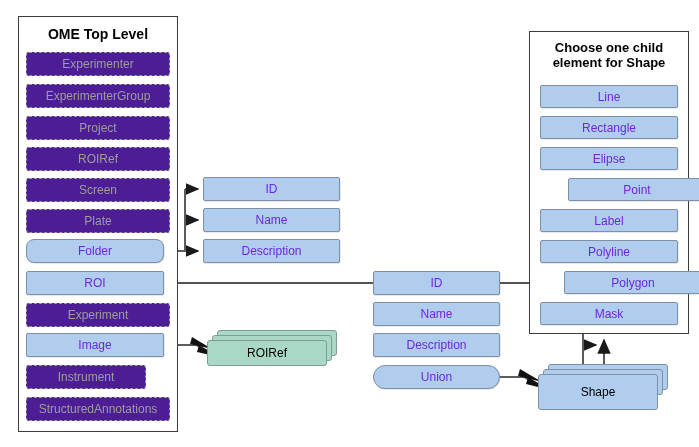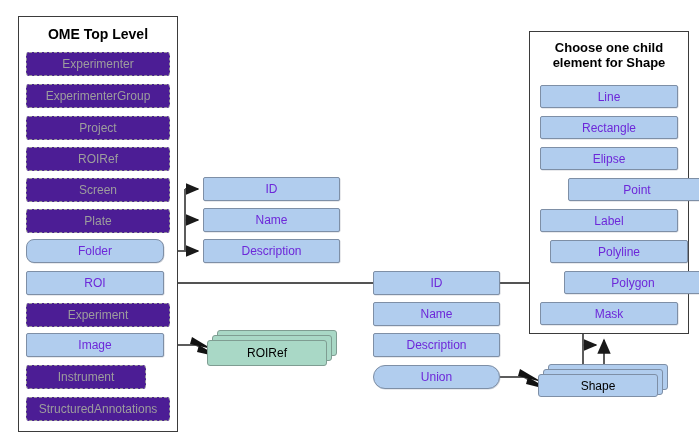--- a/index.html
+++ b/index.html
@@ -214,21 +214,21 @@
   <div class="node solid" style="left:373px; top:333px; width:127px; height:24px;">
     <span>Description</span>
   </div>
   <div class="node solid" style="left:373px; top:365px; width:127px; height:24px;border-radius:12px;">
     <span>Union</span>
   </div>
 
   <div class="stack blue" style="left:538px; top:364px; width:130px; height:38px;">
     <div class="layer l1" style="width:120px; height:26px;"></div>
     <div class="layer l2" style="width:120px; height:26px;"></div>
-    <div class="layer l3" style="width:120px; height:23px;">
+    <div class="layer l3" style="width:120px; height:36px;">
       <span>Shape</span>
     </div>
   </div>
 
   <div class="panel" id="panel-right">
     <div class="panel-title">Choose one child element for Shape</div>
   </div>
 
   <div class="node solid" style="left:540px; top:85px; width:138px; height:23px;">
     <span>Line</span>
@@ -238,21 +238,21 @@
   </div>
   <div class="node solid" style="left:540px; top:147px; width:138px; height:23px;">
     <span>Elipse</span>
   </div>
   <div class="node solid" style="left:568px; top:178px; width:138px; height:23px;">
     <span>Point</span>
   </div>
   <div class="node solid" style="left:540px; top:209px; width:138px; height:23px;">
     <span>Label</span>
   </div>
-  <div class="node solid" style="left:540px; top:240px; width:138px; height:23px;margin-left:10px;">
+  <div class="node solid" style="left:540px; top:240px; width:138px; height:23px;">
     <span>Polyline</span>
   </div>
   <div class="node solid" style="left:540px; top:271px; width:138px; height:23px;margin-left:24px;">
     <span>Polygon</span>
   </div>
   <div class="node solid" style="left:540px; top:302px; width:138px; height:23px;">
     <span>Mask</span>
   </div>
 
 </div>

